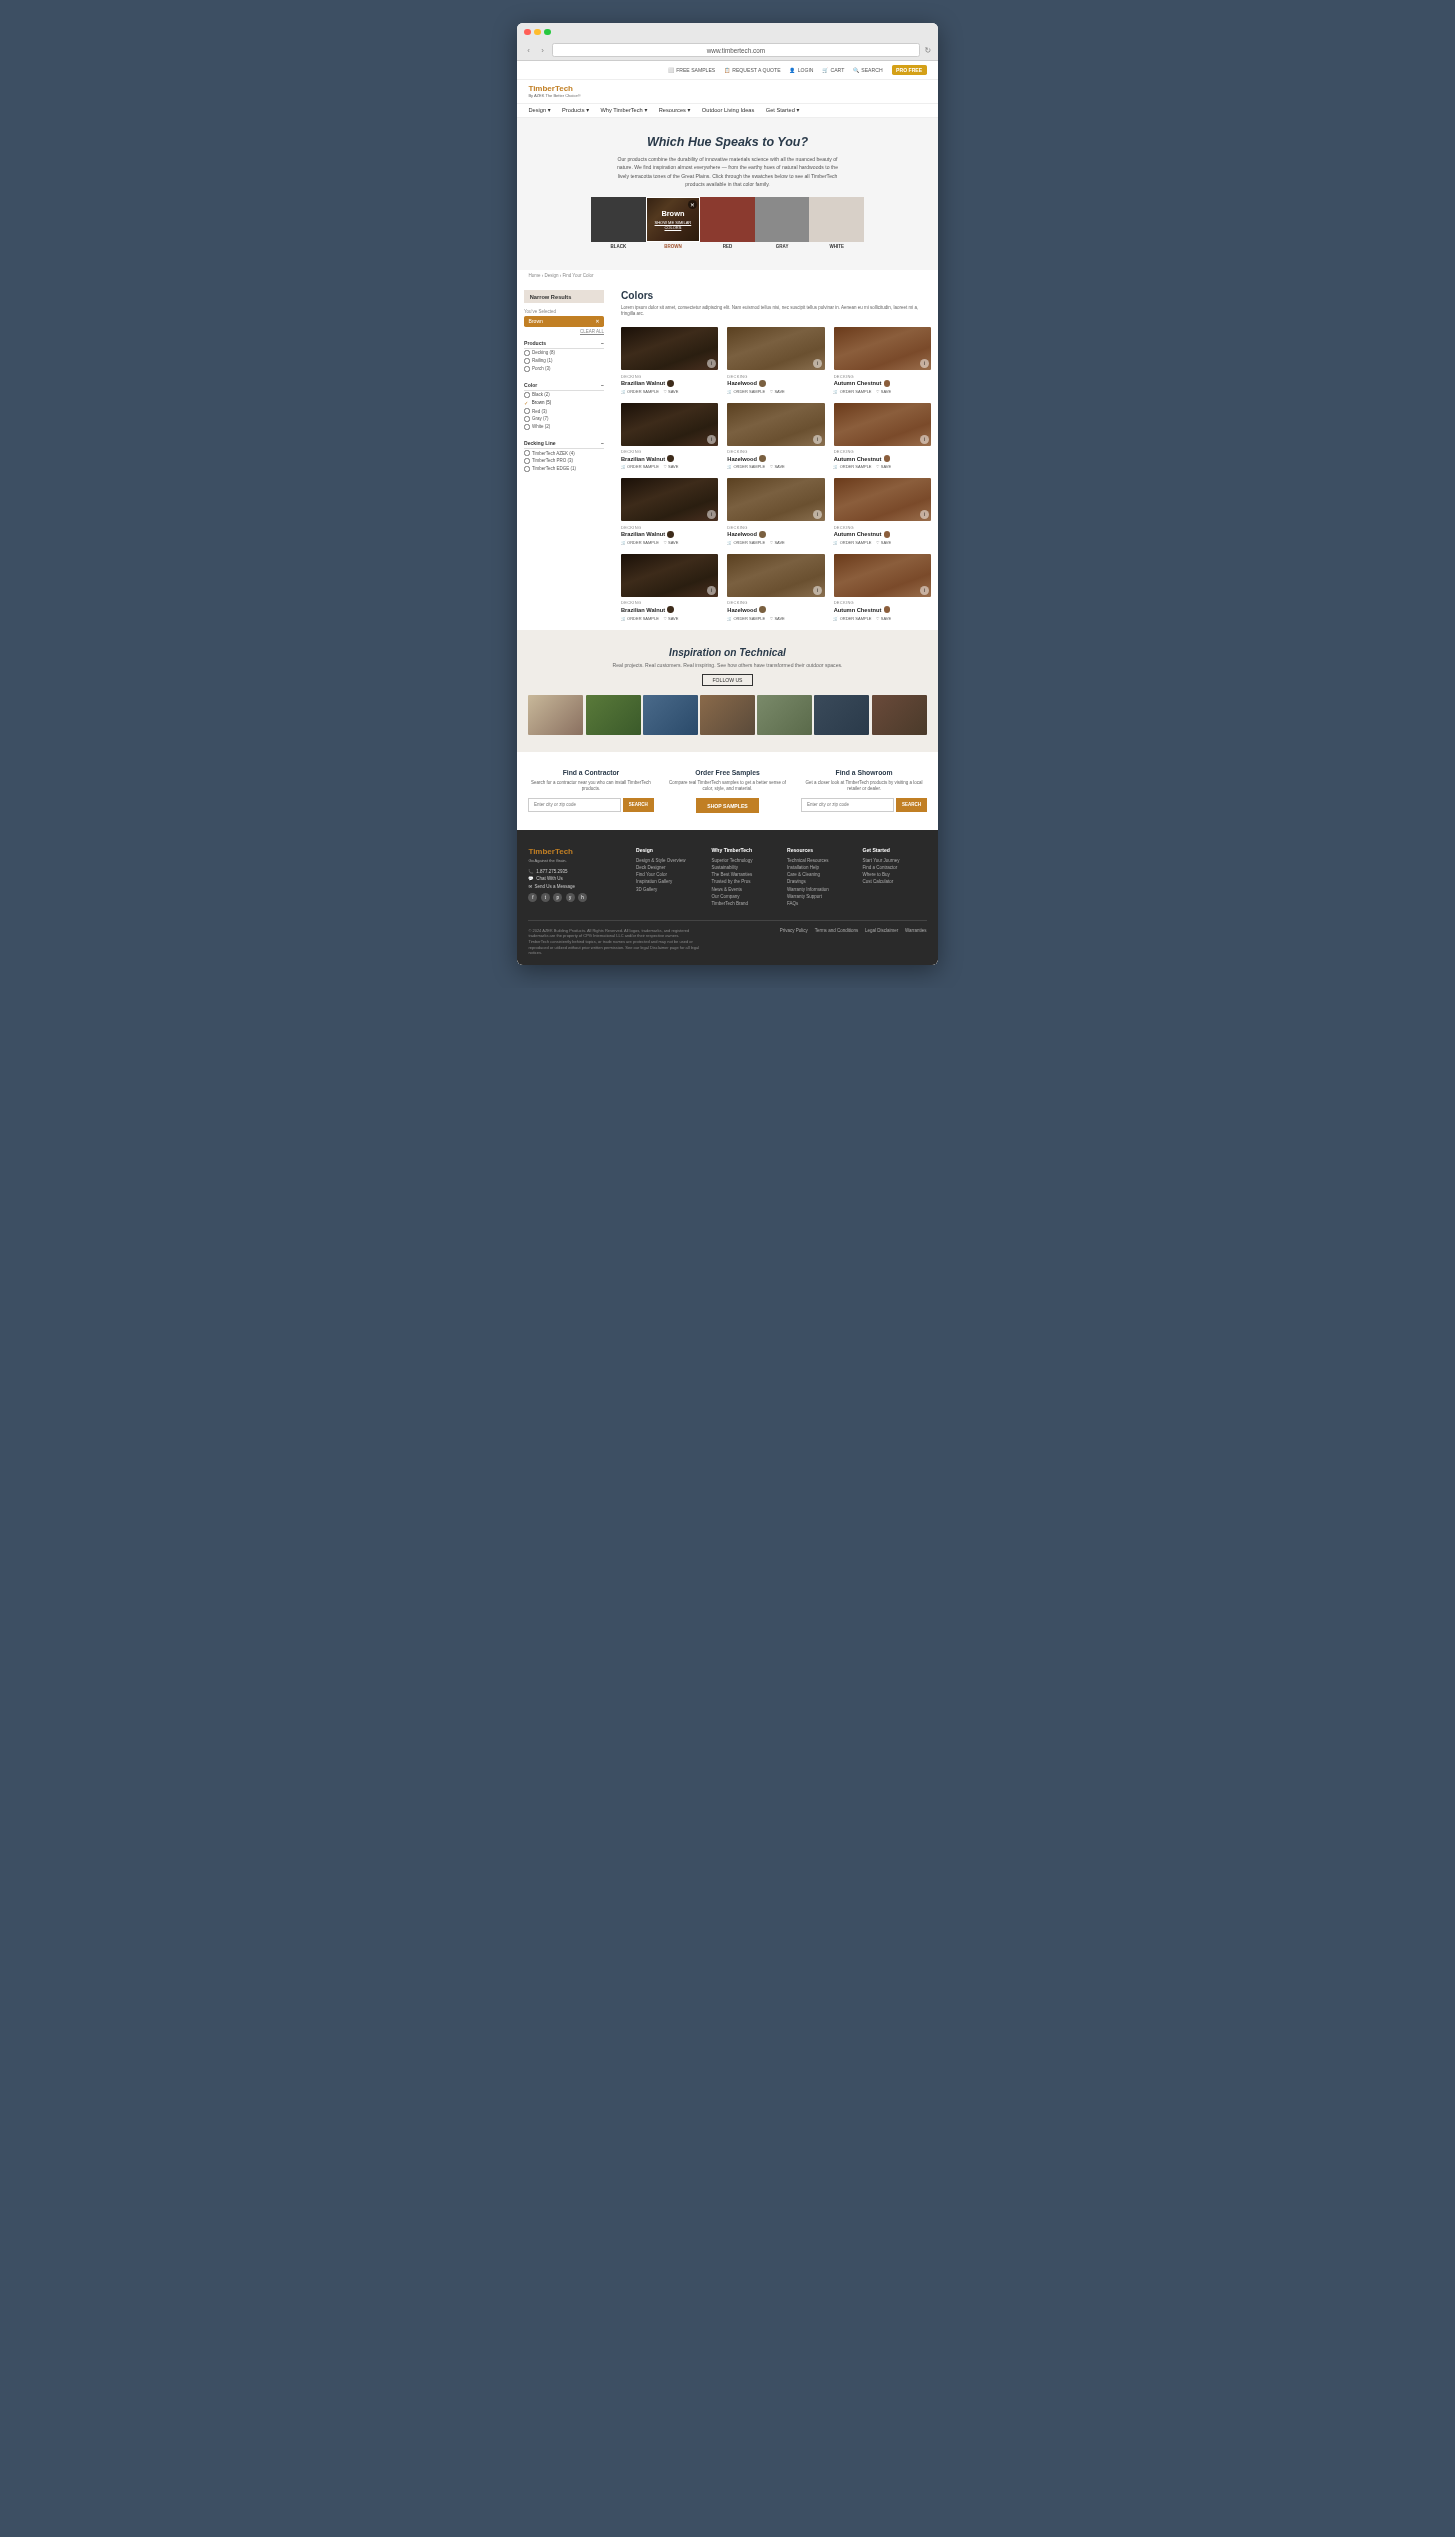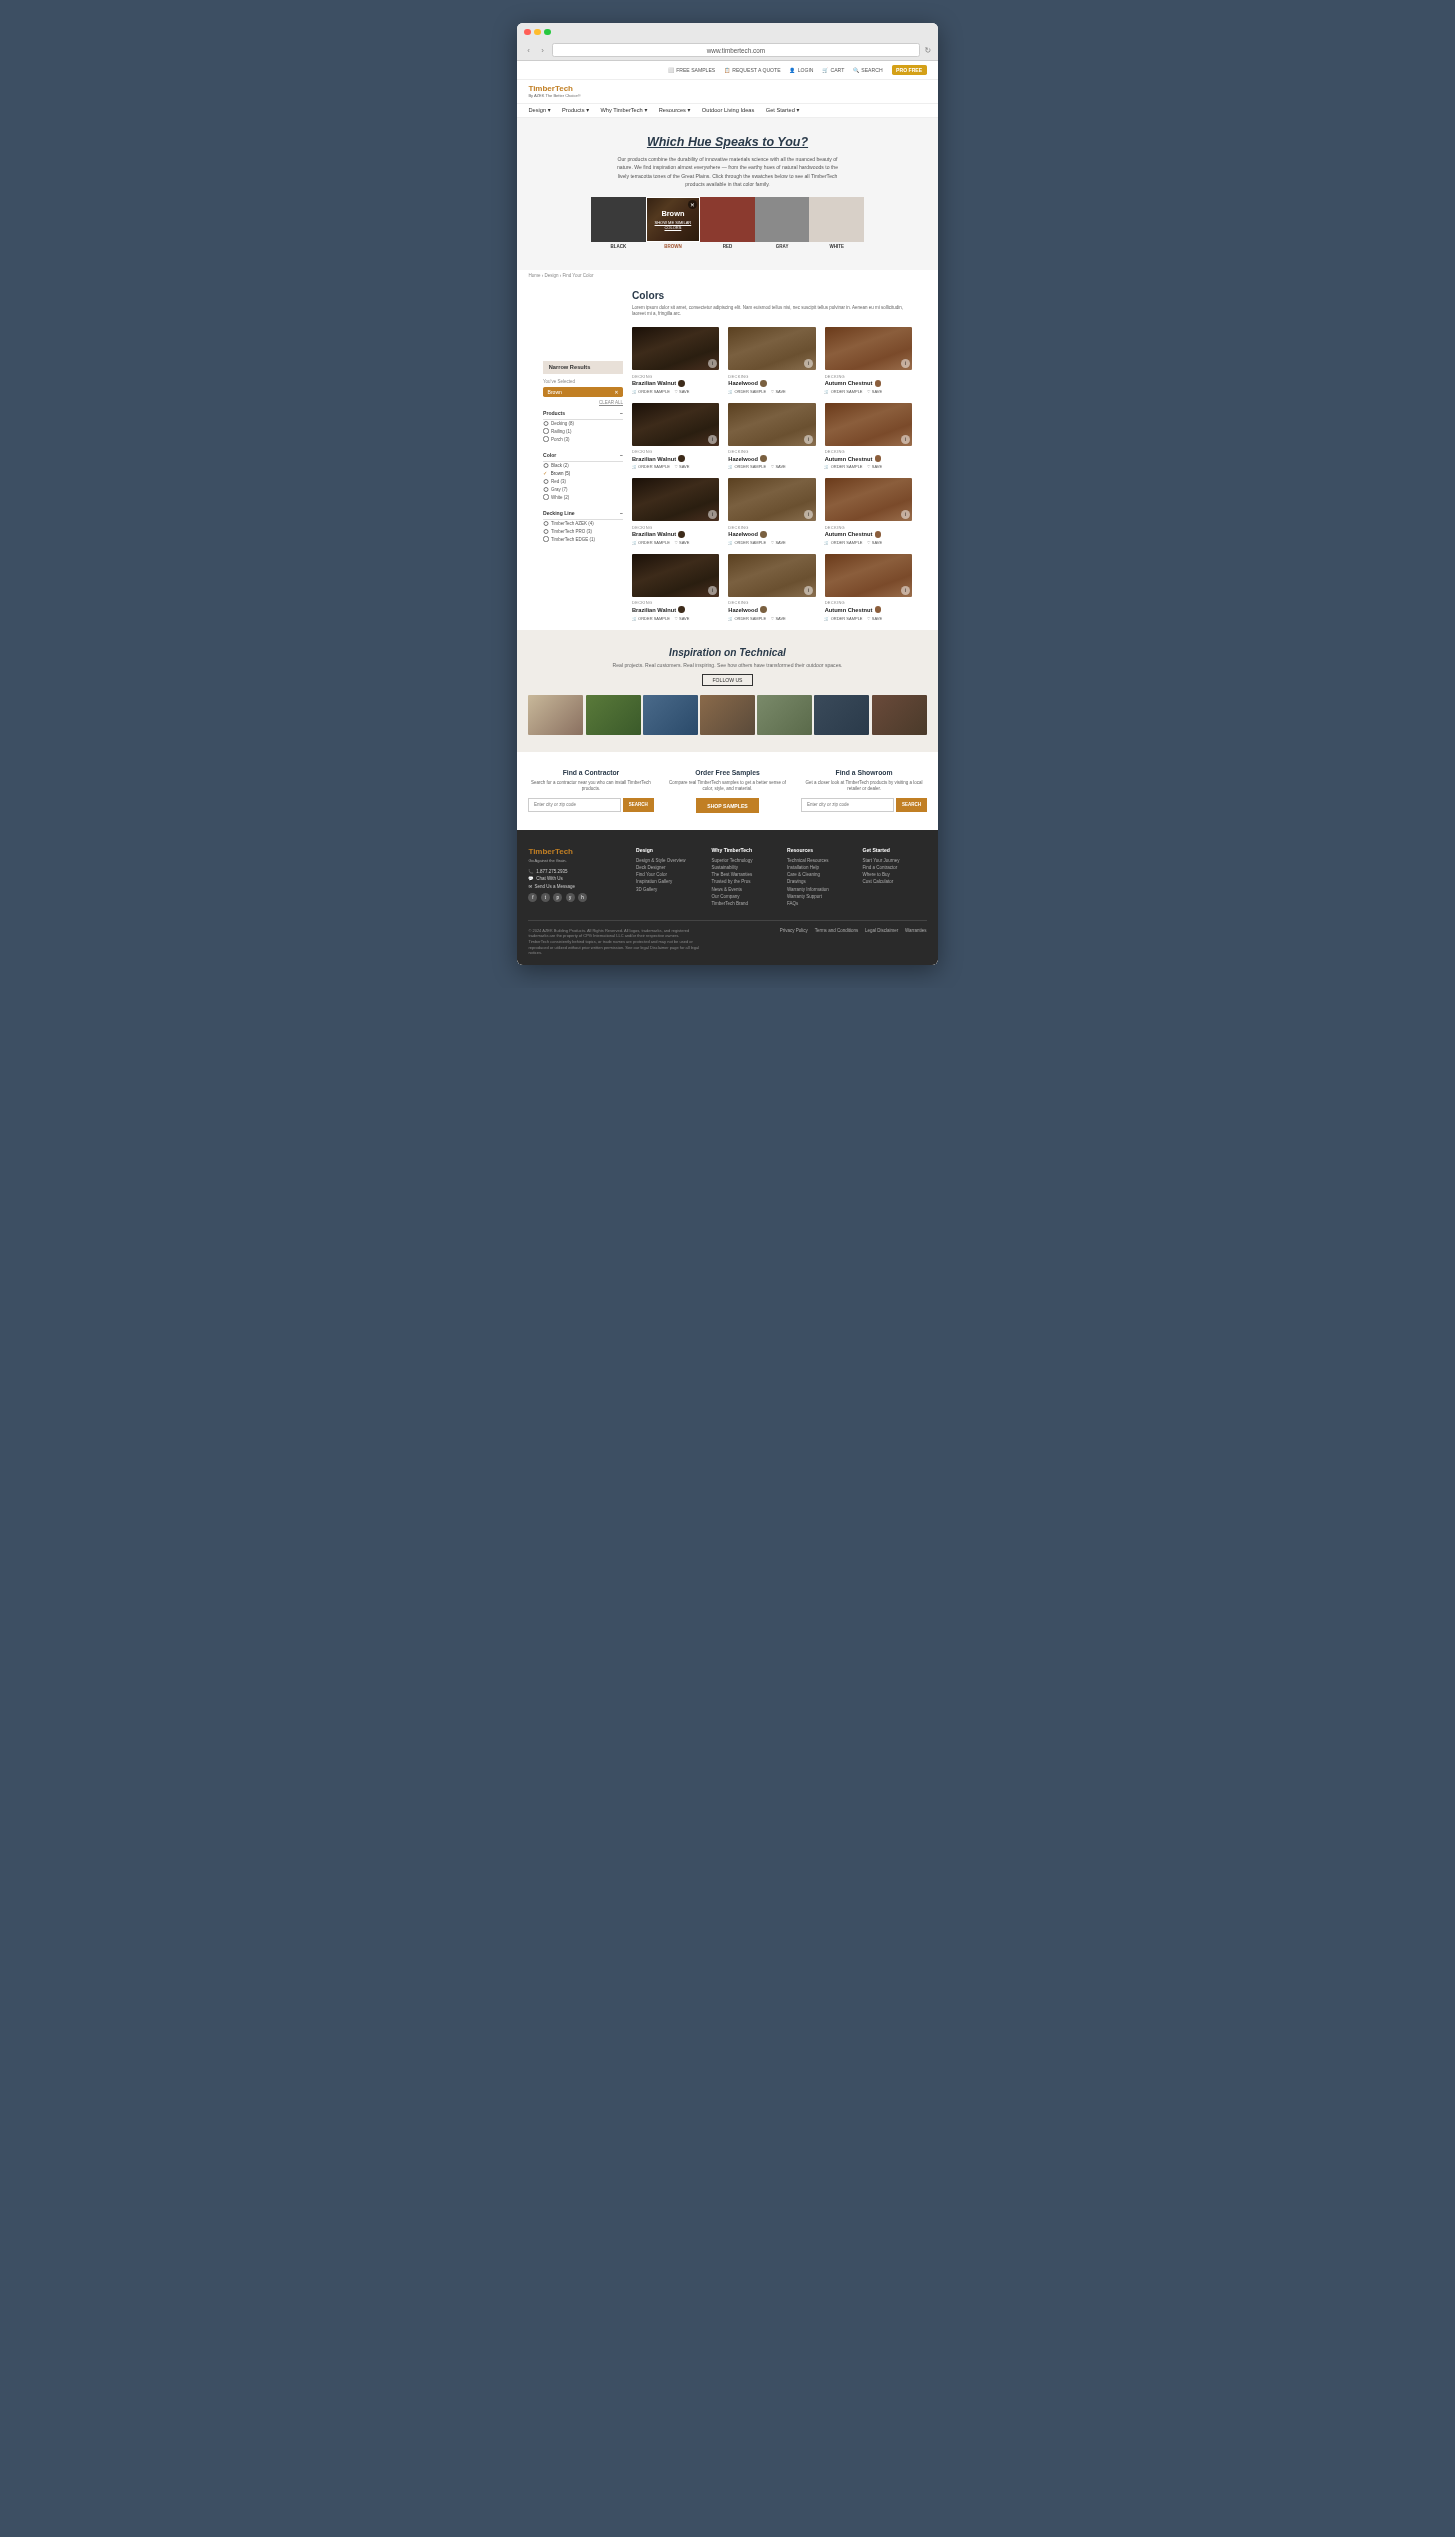--- a/index.html
+++ b/index.html
@@ -67,21 +67,21 @@
       border-bottom: 1.1px solid #eee;
     }
     .nav-item { font-size: 5.7px; color: #333; cursor: pointer; display: flex; align-items: center; gap: 1.7px; }
     
     
     .hero-section {
       text-align: center;
       padding: 17px 34px 11.4px;
       background: #f5f5f5;
     }
-    .hero-title { font-size: 12.5px; color: #2a3a4a; margin-bottom: 6.8px; font-style: italic; text-decoration: underline; }
+    .hero-title { font-size: 12.5px; color: #2a3a4a; margin-bottom: 6.8px; font-style: italic; }
     .hero-desc { font-size: 5.1px; color: #555; line-height: 1.6; max-width: 227px; margin: 0 auto; }
     
     
     .color-swatches {
       display: flex;
       justify-content: center;
       gap: 0;
       margin: 9px auto;
       width: 273px;
       position: relative;
@@ -138,24 +138,23 @@
     .breadcrumb {
       padding: 3.4px 11.4px;
       font-size: 4.5px;
       color: #888;
       background: #fff;
     }
     
     
     .main-content {
       display: flex;
-      gap: 0;
-      padding: 9px 26px;
+      gap: 8px;
+      padding: 9px 7px;
       background: #fff;
-      align-items: center;
     }
     
     
     .sidebar {
       width: 80px;
       flex-shrink: 0;
       margin-right: 9px;
     }
     .sidebar-title {
       background: #e8e0d8;

